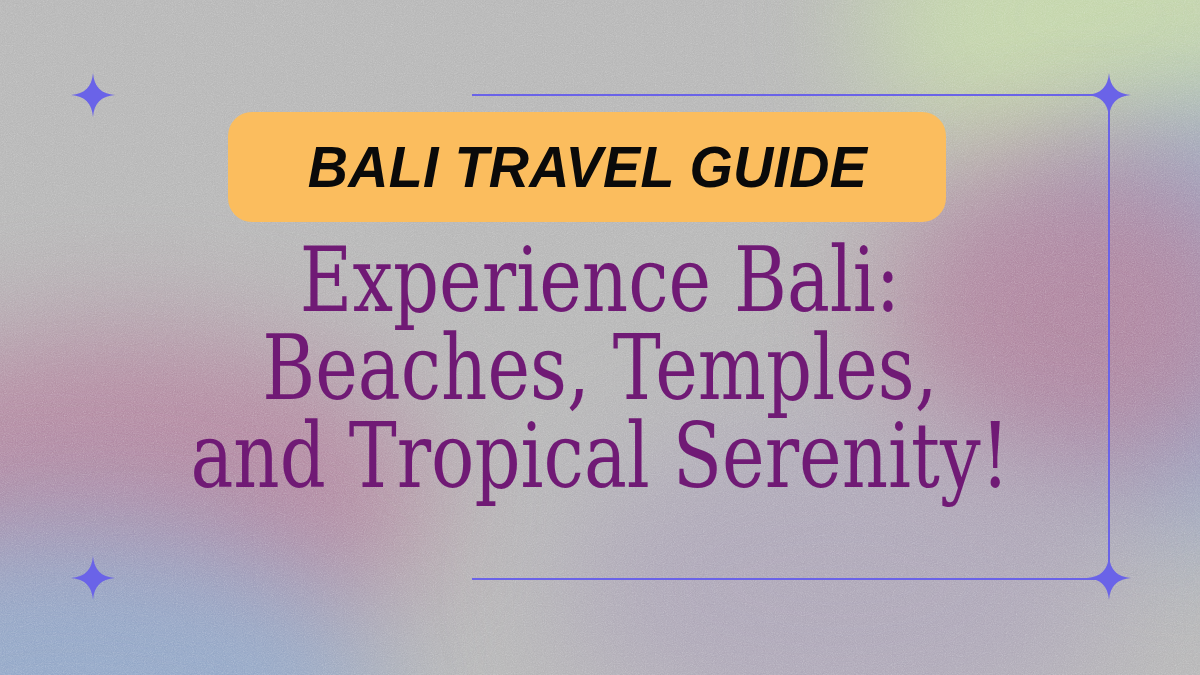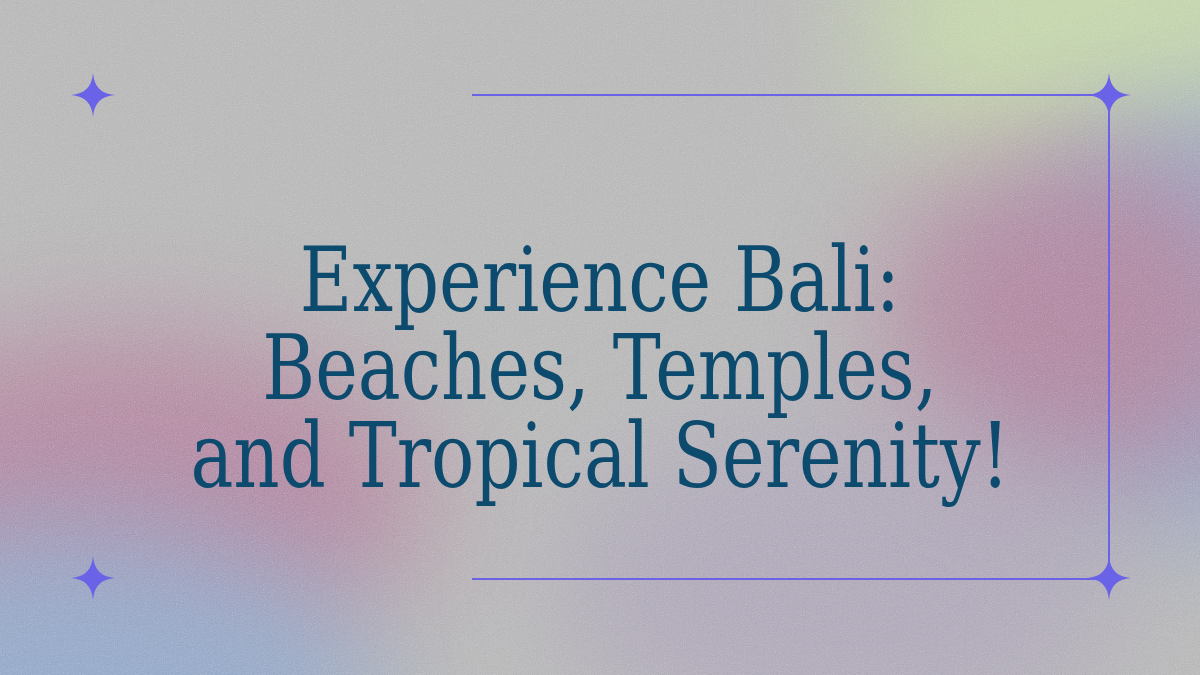--- a/index.html
+++ b/index.html
@@ -135,21 +135,21 @@
   }
 
   
   .headline {
     position: absolute;
     left: 0;
     top: 236px;
     width: 1200px;
     text-align: center;
     font-family: "DejaVu Serif", "Liberation Serif", serif;
-    color: #0c4a6e;
+    color: #701a75;
   }
 
   .headline-line {
     display: block;
     font-size: 90px;
     line-height: 72px;
     font-weight: 400;
     white-space: nowrap;
     transform: scaleX(0.80);
     padding: 8px 0;
@@ -198,20 +198,23 @@
       <path fill="currentColor" d="M50 0 C53 32 68 47 100 50 C68 53 53 68 50 100 C47 68 32 53 0 50 C32 47 47 32 50 0 Z"></path>
     </svg>
   </div>
 
   <div class="star star-br">
     <svg width="44" height="44" viewBox="0 0 100 100" aria-hidden="true">
       <path fill="currentColor" d="M50 0 C53 32 68 47 100 50 C68 53 53 68 50 100 C47 68 32 53 0 50 C32 47 47 32 50 0 Z"></path>
     </svg>
   </div>
 
+  <div class="badge">
+    <span class="badge-label">BALI TRAVEL GUIDE</span>
+  </div>
 
   <div class="headline">
     <span class="headline-line">Experience Bali:</span>
     <span class="headline-line">Beaches, Temples,</span>
     <span class="headline-line">and Tropical Serenity!</span>
   </div>
 
 </div>
 
 </body></html>

